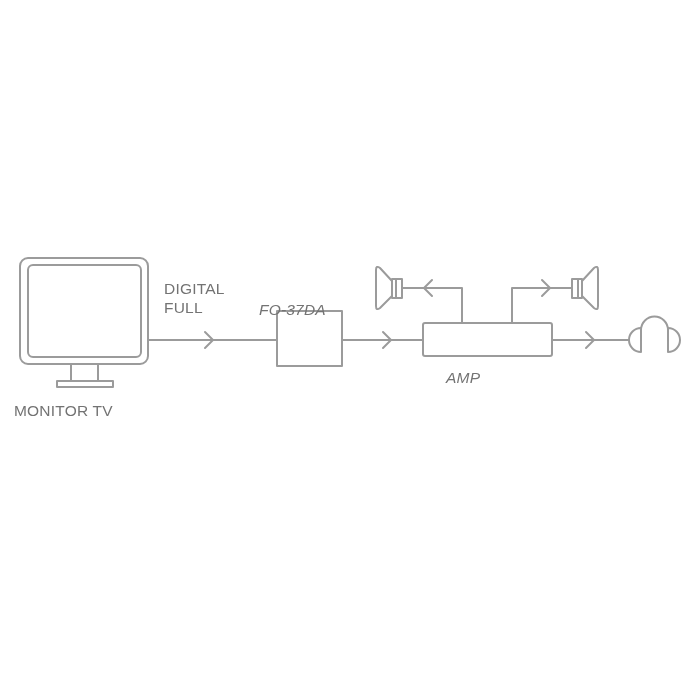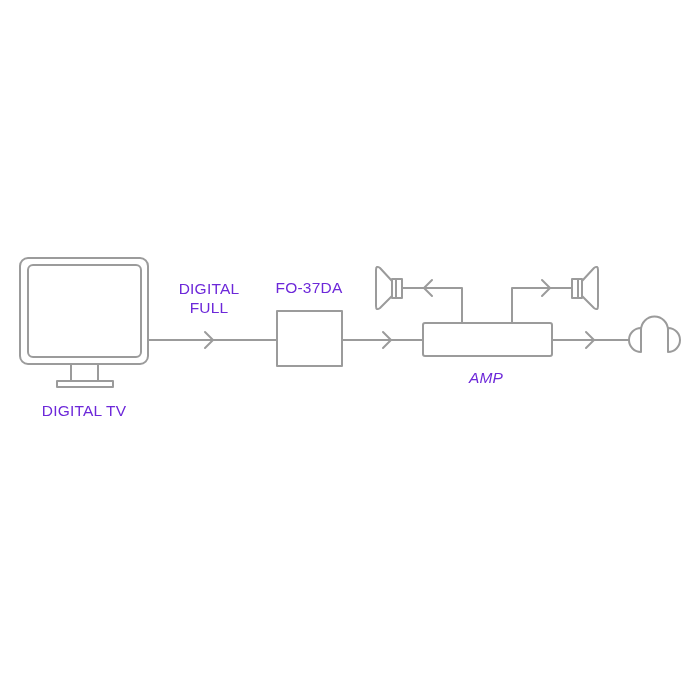--- a/index.html
+++ b/index.html
@@ -2,22 +2,21 @@
 <html><head>
   <meta charset="utf-8">
   <style>
     html, body { margin: 0; padding: 0; background: #ffffff; }
     body { width: 700px; height: 700px; position: relative; overflow: hidden; }
     #diagram { position: absolute; left: 0; top: 0; width: 700px; height: 700px; }
     .lbl {
       position: absolute;
       font-family: "Liberation Sans", "DejaVu Sans", sans-serif;
       font-size: 15.5px;
-      color: #6d28d9;
-      text-align: center;
+      color: #737373;
       line-height: 19px;
       white-space: nowrap;
       letter-spacing: 0.2px;
     }
   </style>
 </head>
 <body>
 
 <svg id="diagram" width="700" height="700" viewBox="0 0 700 700" xmlns="http://www.w3.org/2000/svg" fill="none" stroke="#9b9b9b" stroke-width="2" stroke-linejoin="round" stroke-linecap="round">
 
@@ -71,23 +70,23 @@
   </g>
 
   <g>
     <path d="M641,328 A12,12 0 0 0 641,352 Z"></path>
     <path d="M668,328 A12,12 0 0 1 668,352 Z"></path>
     <path d="M641,340 L641,330 A13.5,13.5 0 0 1 668,330 L668,340"></path>
   </g>
 </svg>
 
 <div class="lbl" style="left: 14px; top: 401px; width: 140px;">
-  <div>DIGITAL TV</div>
+  <div>MONITOR TV</div>
 </div>
 
 <div class="lbl" style="left: 164px; top: 279px; width: 90px;">
   <div>DIGITAL</div>
   <div>FULL</div>
 </div>
 
-<div class="lbl" style="left: 259px; top: 278px; width: 100px;">FO-37DA</div>
+<div class="lbl" style="left: 259px; top: 300px; width: 100px; font-style: italic;">FO-37DA</div>
 
 <div class="lbl" style="left: 446px; top: 368px; width: 80px; font-style: italic;">AMP</div>
 
 </body></html>

